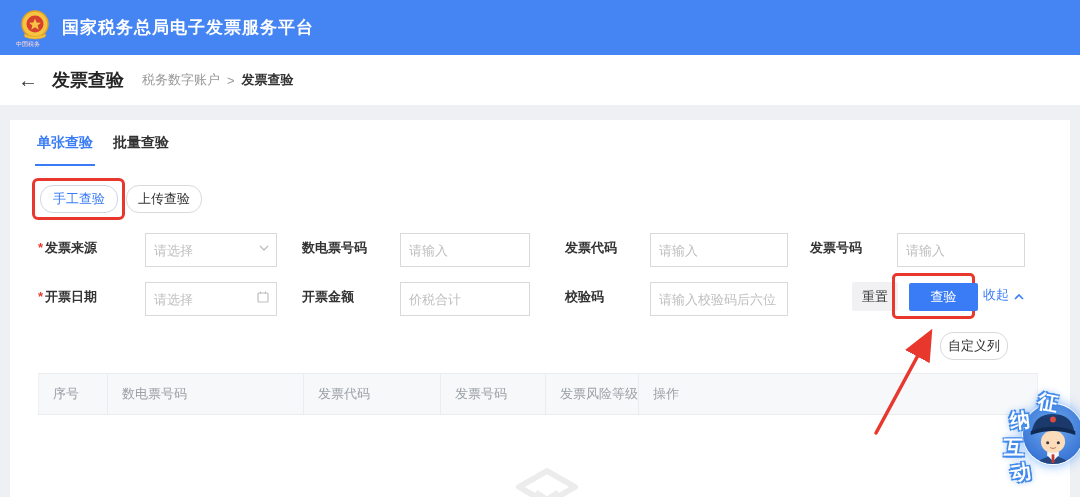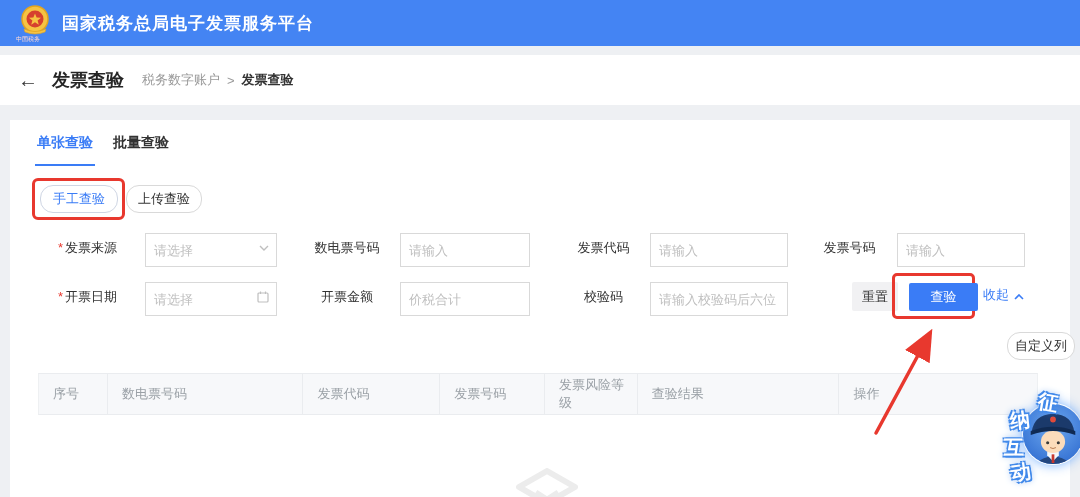--- a/index.html
+++ b/index.html
@@ -1,21 +1,21 @@
 <!DOCTYPE html>
 <html><head>
 <meta charset="utf-8">
 <style>
   * { margin:0; padding:0; box-sizing:border-box; }
   html,body { width:1080px; height:497px; }
   body { font-family:"Liberation Sans","DejaVu Sans",sans-serif; background:#eef0f3; overflow:hidden; }
   .stage { position:relative; width:1080px; height:497px; overflow:hidden; }
 
   
-  .app-header { position:absolute; left:0; top:0; width:1080px; height:46px; background:#4484f3; display:flex; align-items:center; }
+  .app-header { position:absolute; left:0; top:0; width:1080px; height:55px; background:#4484f3; display:flex; align-items:center; }
   .logo-wrap { position:relative; width:34px; height:40px; margin-left:18px; }
   .logo-caption { position:absolute; left:-2px; top:32px; font-size:6px; color:#ffd9d4; letter-spacing:0; white-space:nowrap; }
   .app-title { color:#ffffff; font-size:17px; font-weight:600; margin-left:10px; letter-spacing:1px; }
 
   
   .crumb-bar { position:absolute; left:0; top:55px; width:1080px; height:50px; background:#ffffff; display:flex; align-items:center; }
   .back-arrow { font-size:20px; color:#333; font-weight:700; margin-left:18px; cursor:pointer; }
   .page-title { font-size:18px; font-weight:700; color:#262626; margin-left:14px; }
   .crumbs { margin-left:18px; font-size:13px; color:#999; display:flex; align-items:center; gap:7px; }
   .crumb-current { color:#333; font-weight:600; }
@@ -29,33 +29,33 @@
 
   .subtab-btn { position:absolute; height:28px; background:#fff; border:1px solid #d9d9d9; border-radius:13px; font-size:13px; color:#333; text-align:center; line-height:26px; cursor:pointer; }
   .subtab-manual { left:30px; top:65px; width:78px; color:#3a7cf6; border-color:#cfd6e4; }
   .subtab-upload { left:116px; top:65px; width:76px; }
 
   .anno-box { position:absolute; border:3px solid #e8382e; border-radius:6px; z-index:15; pointer-events:none; }
   .anno-manual { left:22px; top:58px; width:93px; height:42px; }
   .anno-verify { left:882px; top:153px; width:83px; height:46px; border-radius:5px; }
 
   .fgroup { position:absolute; height:29px; display:flex; align-items:center; }
-  .flabel { font-size:13px; color:#333; font-weight:400; text-align:center; flex:none; }
+  .flabel { font-size:13px; color:#333; font-weight:700; text-align:left; flex:none; }
   .req { color:#e8382e; margin-right:2px; font-size:13px; }
   .fctrl { position:relative; flex:none; margin-left:8px; height:29px; }
   .fctrl input { width:100%; height:34px; border:1px solid #d9d9d9; border-radius:0; padding:0 8px; font-size:13px; color:#333; outline:none; font-family:inherit; background:#fff; }
   .fctrl input::placeholder { color:#bfbfbf; }
   .ctrl-icon { position:absolute; right:8px; top:50%; transform:translateY(-50%); pointer-events:none; display:flex; }
 
   .btn { border:none; font-size:13px; border-radius:2px; cursor:pointer; font-family:inherit; }
   .btn-reset { position:absolute; left:842px; top:162px; width:46px; height:29px; background:#f1f1f3; color:#333; }
   .btn-verify { position:absolute; left:899px; top:163px; width:69px; height:28px; background:#3a7cf6; color:#fff; z-index:16; }
   .link-collapse { position:absolute; left:973px; top:166px; font-size:13px; color:#3a7cf6; display:flex; align-items:center; gap:5px; cursor:pointer; }
 
-  .btn-custom-cols { position:absolute; left:997px; top:212px; width:68px; height:28px; background:#fff; border:1px solid #d9d9d9; border-radius:13px; font-size:13px; color:#333; cursor:pointer; }
+  .btn-custom-cols { position:absolute; left:930px; top:212px; width:68px; height:28px; background:#fff; border:1px solid #d9d9d9; border-radius:13px; font-size:13px; color:#333; cursor:pointer; }
 
   
   .thead { position:absolute; left:28px; top:253px; width:1000px; height:42px; background:#f7f8fa; border-top:1px solid #eaecef; border-bottom:1px solid #eaecef; border-left:1px solid #eef0f2; border-right:1px solid #eef0f2; display:flex; }
   .th { font-size:13px; color:#9aa0a6; display:flex; align-items:center; padding-left:14px; border-right:1px solid #eaecef; }
   .th:last-child { border-right:none; }
 
   
   .empty-icon { position:absolute; left:506px; top:348px; }
 
   
@@ -184,21 +184,20 @@
     </div>
 
     <button class="btn-custom-cols">自定义列</button>
 
     <div class="thead">
       <div class="th" style="width:69px;">序号</div>
       <div class="th" style="width:196px;">数电票号码</div>
       <div class="th" style="width:137px;">发票代码</div>
       <div class="th" style="width:105px;">发票号码</div>
       <div class="th" style="width:93px;">发票风险等级</div>
-      <div class="th" style="width:202px;">查验结果</div>
       <div class="th" style="width:198px;">操作</div>
     </div>
 
     <div class="empty-icon">
       <svg width="62" height="50" viewBox="0 0 62 50">
         <path d="M31 3 L59 19 L31 35 L3 19 Z" fill="none" stroke="#ececec" stroke-width="6" stroke-linejoin="round"></path>
         <path d="M20 24 L31 31 L42 24" fill="none" stroke="#ececec" stroke-width="5" stroke-linejoin="round"></path>
       </svg>
     </div>
   </div>

